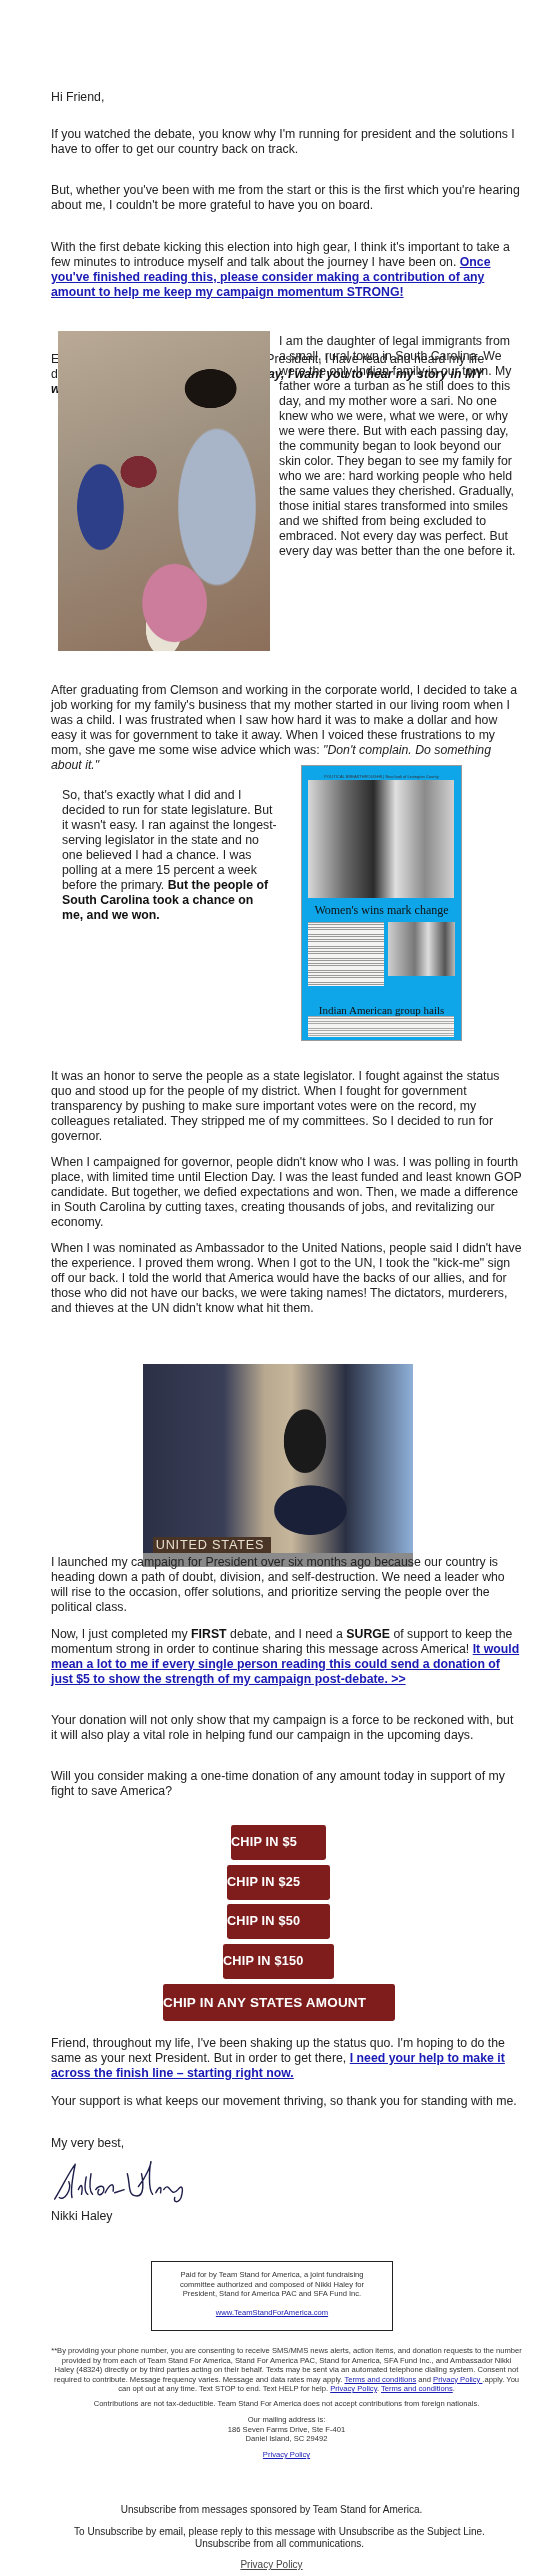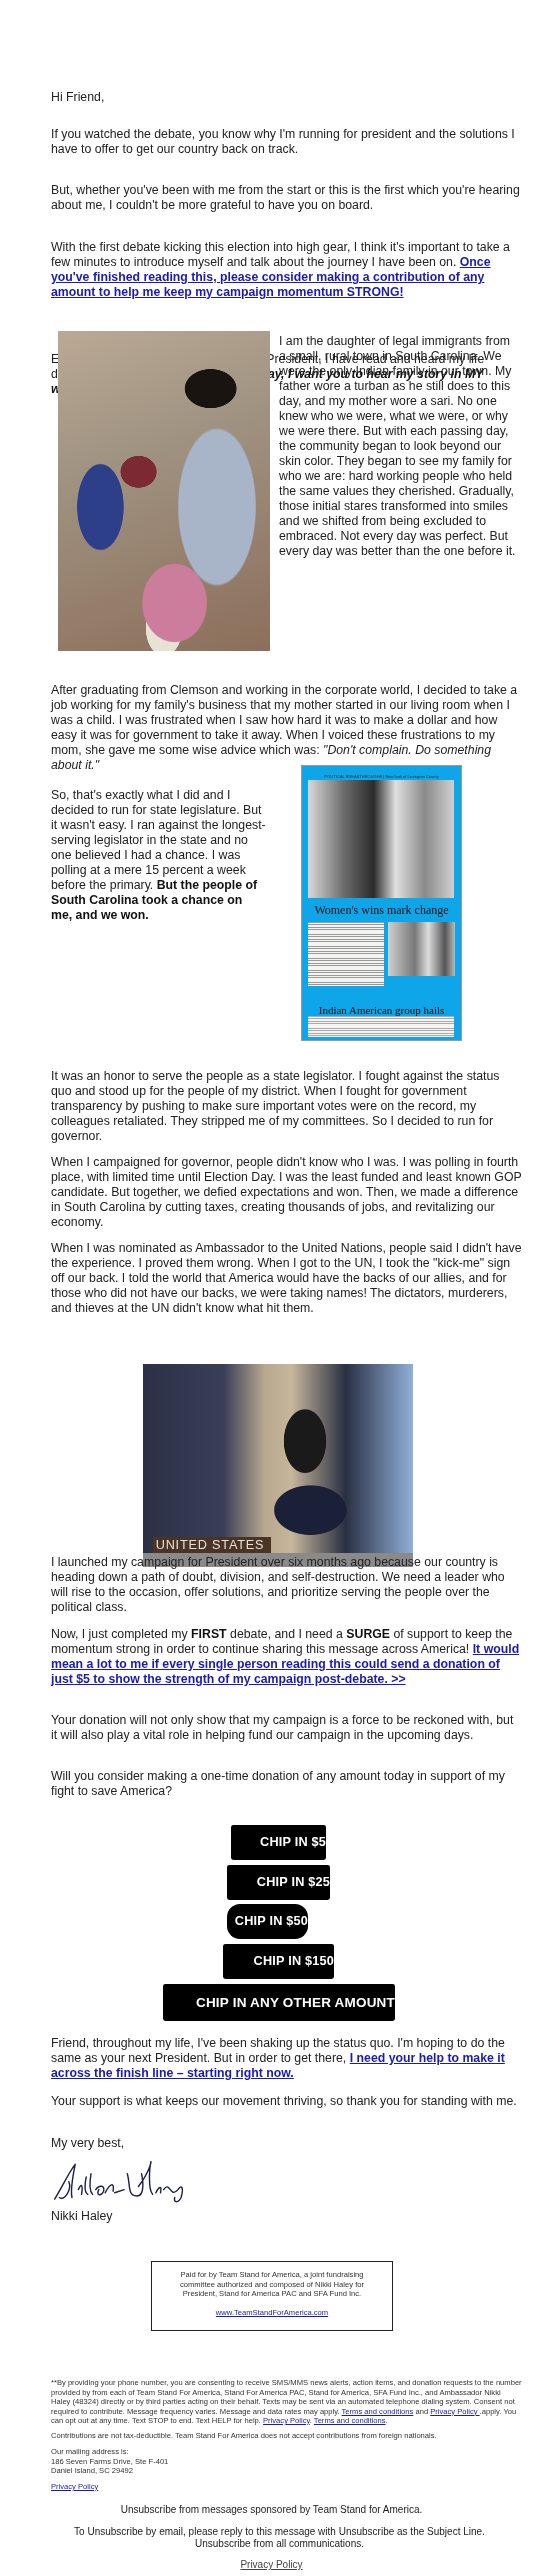--- a/index.html
+++ b/index.html
@@ -40,24 +40,24 @@
     background:
       linear-gradient(180deg, transparent 93%, #8a8a8a 93%),
       radial-gradient(ellipse 14% 28% at 60% 38%, #1a1a1a 55%, transparent 57%),
       radial-gradient(ellipse 8% 12% at 60% 35%, #caa48f 60%, transparent 62%),
       radial-gradient(ellipse 22% 20% at 62% 72%, #1a2038 60%, transparent 62%),
       linear-gradient(90deg, #2b3046 0%, #3a3f58 30%, #b7a88f 45%, #c6b69b 55%, #2a3043 75%, #8fb0d8 100%);
     margin-top: 28px;
   }
   .un .sign { position:absolute; left:9.5px; top:173px; width:115px; height:16px; background:#4a3426; color:#e8e0d0; font-size:12.7px; line-height:16px; padding-left:3.2px; letter-spacing:0.8px; }
   .btns { position:absolute; left:0; top:1825px; width:471px; }
-  .btn { position:absolute; background:#000000; color:#fff; font-weight:bold; font-size:12.7px; text-align:right; height:35px; line-height:35px; border-radius:2.4px; cursor:pointer; letter-spacing:0.2px; }
+  .btn { position:absolute; background:#7f1d1d; color:#fff; font-weight:bold; font-size:12.7px; text-align:left; height:35px; line-height:35px; border-radius:2.4px; cursor:pointer; letter-spacing:0.2px; }
   .sig { position:absolute; left:0; top:2158px; width:159px; height:49px; }
   .footbox { position:absolute; left:151px; top:2261px; width:240px; height:68px; border:0.8px solid #222; border-top:1.2px solid #222; font-size:7.6px; line-height:9.5px; text-align:center; color:#333; }
-  .small { position:absolute; left:51px; width:471px; font-size:7.6px; line-height:9.5px; color:#333;margin-top:32px; }
+  .small { position:absolute; left:51px; width:471px; font-size:7.6px; line-height:9.5px; text-align:center; color:#333; }
   .small a { color:#1a1ab4; text-decoration:underline; }
   .unsub { position:absolute; left:0; width:543px; text-align:center; font-size:10px; line-height:12px; color:#222; }
   .unsub a { color:#444; text-decoration:underline; }
 </style>
 </head>
 <body>
 
 <div class="wrap">
   <div class="main">
 
@@ -77,21 +77,21 @@
   </div>
 
   <div class="photo family" style="left:58px"></div>
   <p class="side-text" style="left:279px; top:334px">I am the daughter of legal immigrants from a small, rural town in South Carolina. We were the only Indian family in our town. My father wore a turban as he still does to this day, and my mother wore a sari. No one knew who we were, what we were, or why we were there. But with each passing day, the community began to look beyond our skin color. They began to see my family for who we are: hard working people who held the same values they cherished. Gradually, those initial stares transformed into smiles and we shifted from being excluded to embraced. Not every day was perfect. But every day was better than the one before it.</p>
 
   <div class="main">
     <p class="para" style="top:683px">
       <span>After graduating from Clemson and working in the corporate world, I decided to take a job working for my family's business that my mother started in our living room when I was a child. I was frustrated when I saw how hard it was to make a dollar and how easy it was for government to take it away. When I voiced these frustrations to my mom, she gave me some wise advice which was: </span><span class="i">"Don't complain. Do something about it."</span>
     </p>
 
-    <p class="para" style="top:788px; left:0; width:215px;">
+    <p class="para" style="top:788px; left:11px; width:215px;">
       <span>So, that's exactly what I did and I decided to run for state legislature. But it wasn't easy. I ran against the longest-serving legislator in the state and no one believed I had a chance. I was polling at a mere 15 percent a week before the primary. </span><span class="b">But the people of South Carolina took a chance on me, and we won.</span>
     </p>
 
     <div class="photo news">
       <div class="hdr">POLITICAL BREAKTHROUGHS | New look of Lexington County</div>
       <div class="img1"></div>
       <div class="headline">Women's wins mark change</div>
       <div class="cols"></div>
       <div class="img2"></div>
       <div class="headline2">Indian American group hails Haley's victory</div>
@@ -114,23 +114,23 @@
       <span>Now, I just completed my </span><span class="b">FIRST</span><span> debate, and I need a </span><span class="b">SURGE</span><span> of support to keep the momentum strong in order to continue sharing this message across America! </span><a class="link" href="#">It would mean a lot to me if every single person reading this could send a donation of just $5 to show the strength of my campaign post-debate. &gt;&gt;</a>
     </p>
 
     <p class="para" style="top:1713px">Your donation will not only show that my campaign is a force to be reckoned with, but it will also play a vital role in helping fund our campaign in the upcoming days.</p>
 
     <p class="para" style="top:1769px">Will you consider making a one-time donation of any amount today in support of my fight to save America?</p>
 
     <div class="btns">
       <div class="btn" style="left:180px; top:0; width:95px;">CHIP IN $5</div>
       <div class="btn" style="left:176px; top:40px; width:103px;">CHIP IN $25</div>
-      <div class="btn" style="left:176px; top:79px; width:81px;border-radius:13px;">CHIP IN $50</div>
+      <div class="btn" style="left:176px; top:79px; width:103px;">CHIP IN $50</div>
       <div class="btn" style="left:172px; top:119px; width:111px;">CHIP IN $150</div>
-      <div class="btn" style="left:112px; top:159px; width:232px; height:37px; line-height:37px; font-size:13.5px;">CHIP IN ANY OTHER AMOUNT</div>
+      <div class="btn" style="left:112px; top:159px; width:232px; height:37px; line-height:37px; font-size:13.5px;">CHIP IN ANY STATES AMOUNT</div>
     </div>
 
     <p class="para" style="top:2036px">
       <span>Friend, throughout my life, I've been shaking up the status quo. I'm hoping to do the same as your next President. But in order to get there, </span><a class="link" href="#">I need your help to make it across the finish line – starting right now.</a>
     </p>
 
     <p class="para" style="top:2094px">Your support is what keeps our movement thriving, so thank you for standing with me.</p>
 
     <p class="para" style="top:2136px">My very best,</p>
 

